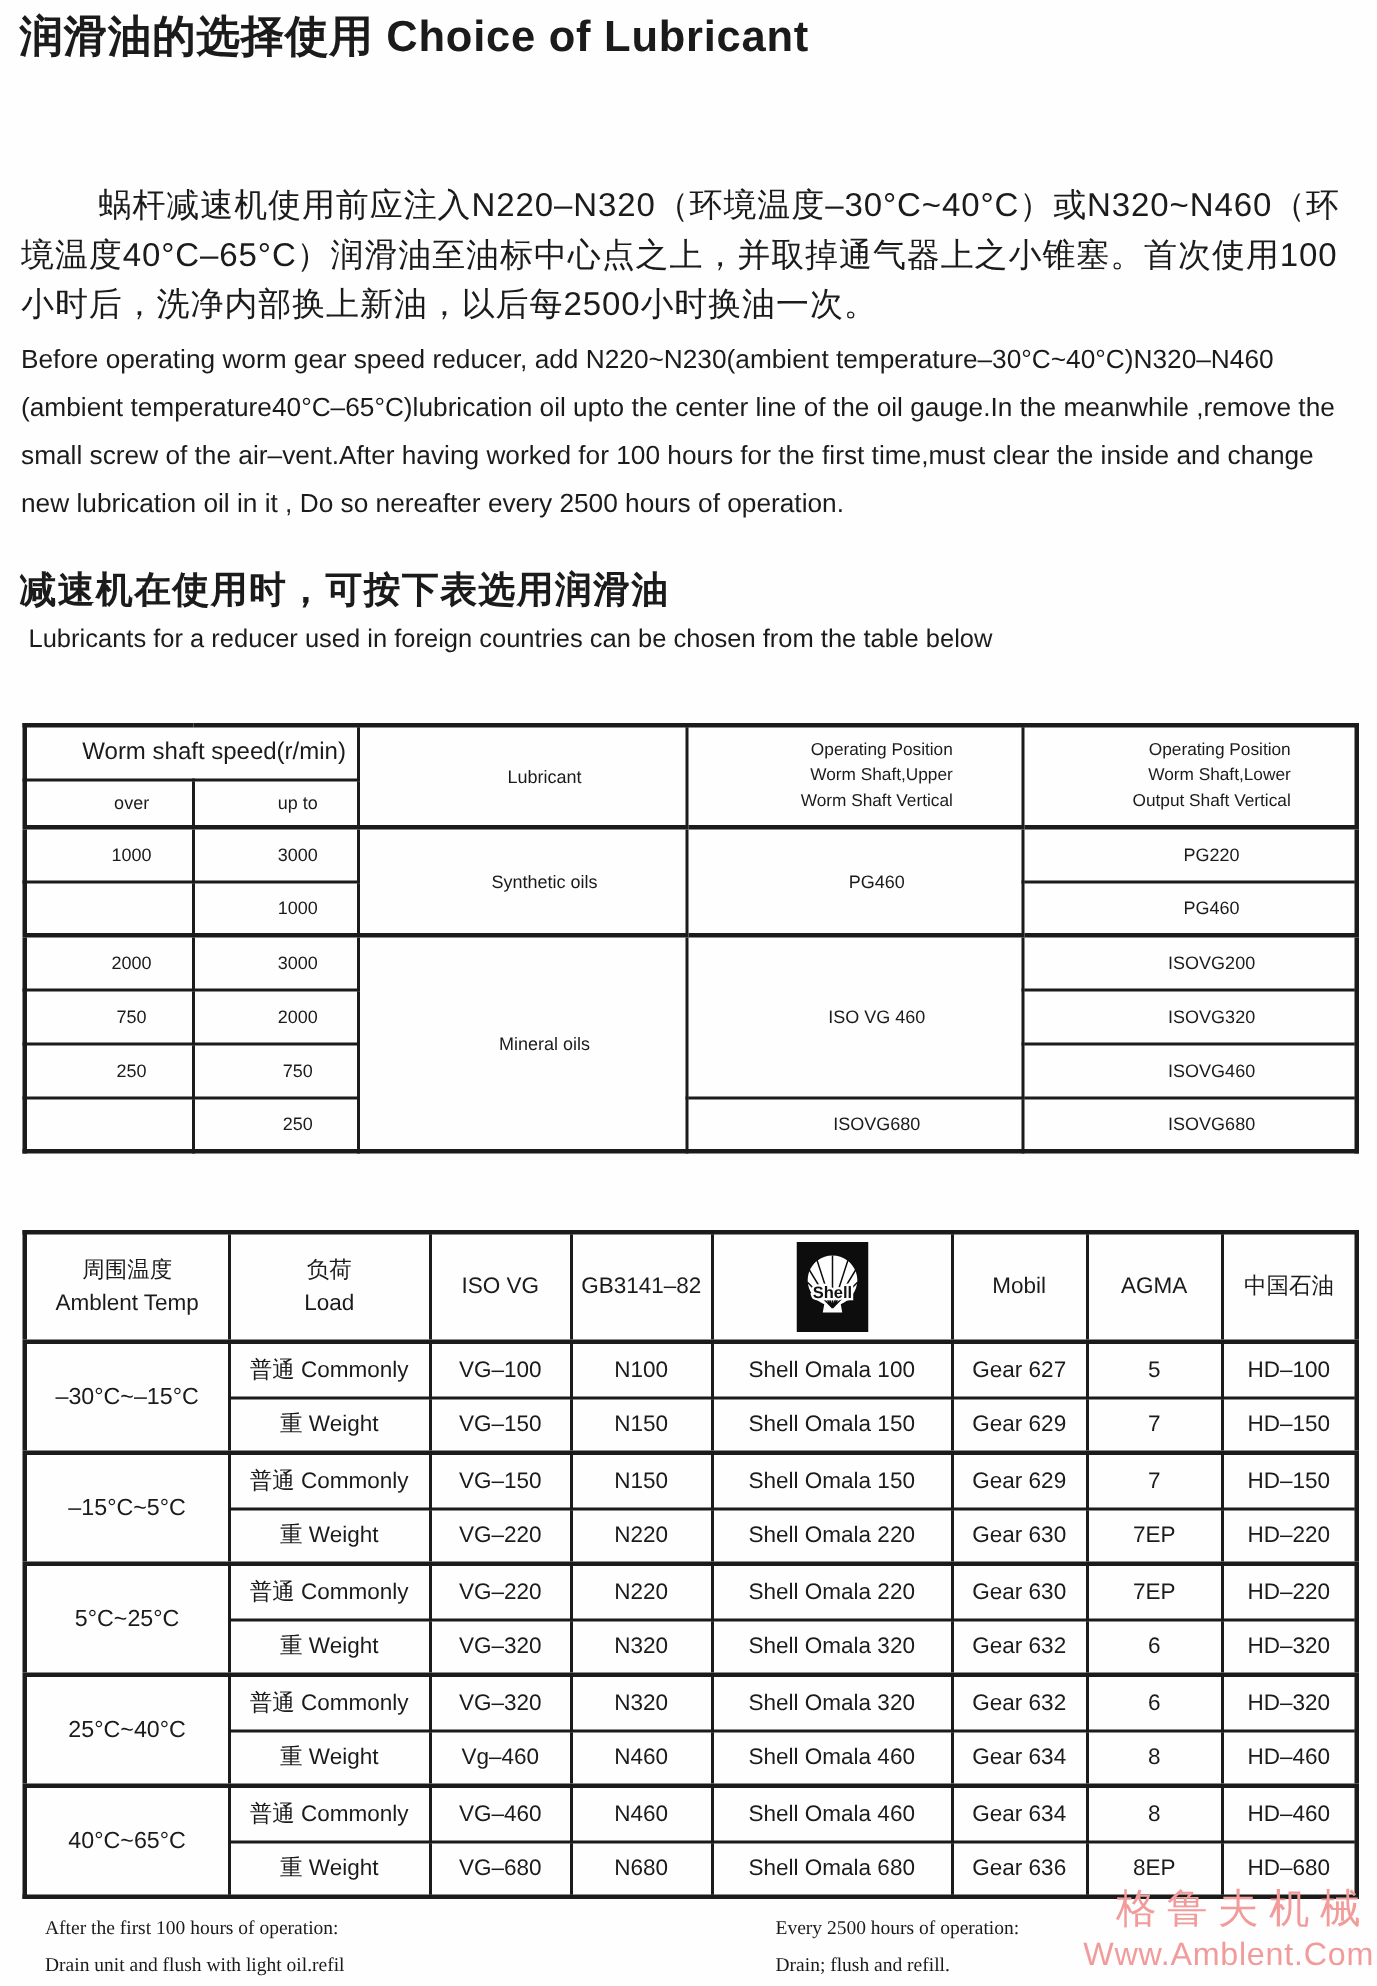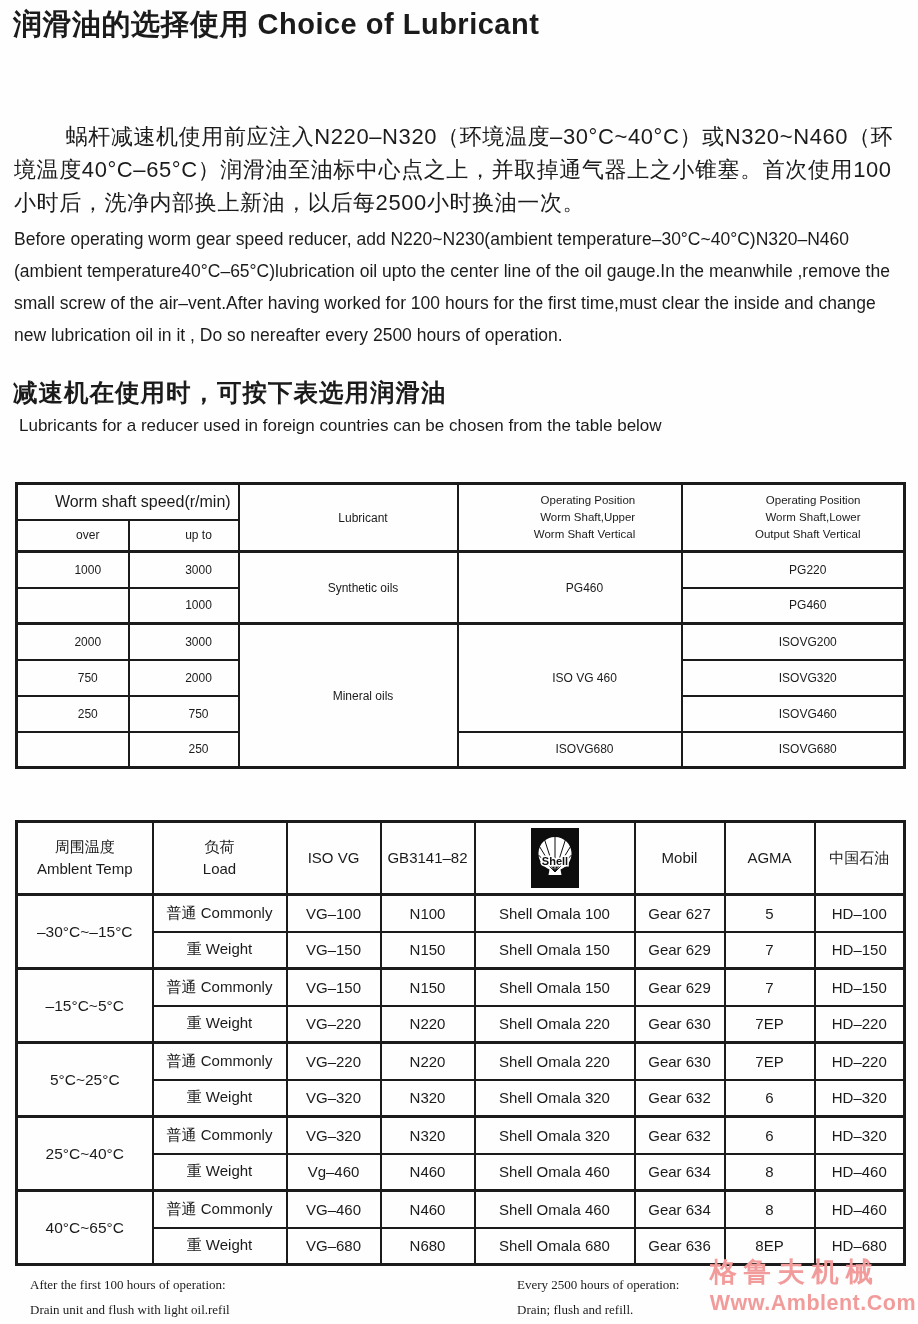--- a/index.html
+++ b/index.html
@@ -47,22 +47,22 @@
   .t2 tr.r { height:37px; }
   .t2 tr.gtop td { border-top-width:3px; }
   .t2 td.temp { font-size:15.5px; }
   .shell-cell svg { display:block; margin:0 auto; }
 
   
   .foot { position:absolute; top:1272px; font-size:13px; line-height:25px;font-family:Liberation Serif, serif; }
   .foot-left { left:30px; }
   .foot-right { left:517px; }
   .watermark {
-    position:absolute; right:2px; top:1256px; 
-    color:#f29b9b; font-weight:bold; line-height:1.25;
+    position:absolute; right:2px; top:1256px; text-align:right;
+    color:#f29b9b; font-weight:normal; line-height:1.25;
   }
   .wm1 { font-size:27px; letter-spacing:7px; padding-right:2px; }
   .wm2 { font-size:21.5px; letter-spacing:0.5px; }
 </style>
 </head>
 <body>
 
 <div class="page">
 
   <div class="title">润滑油的选择使用 Choice of Lubricant</div>

